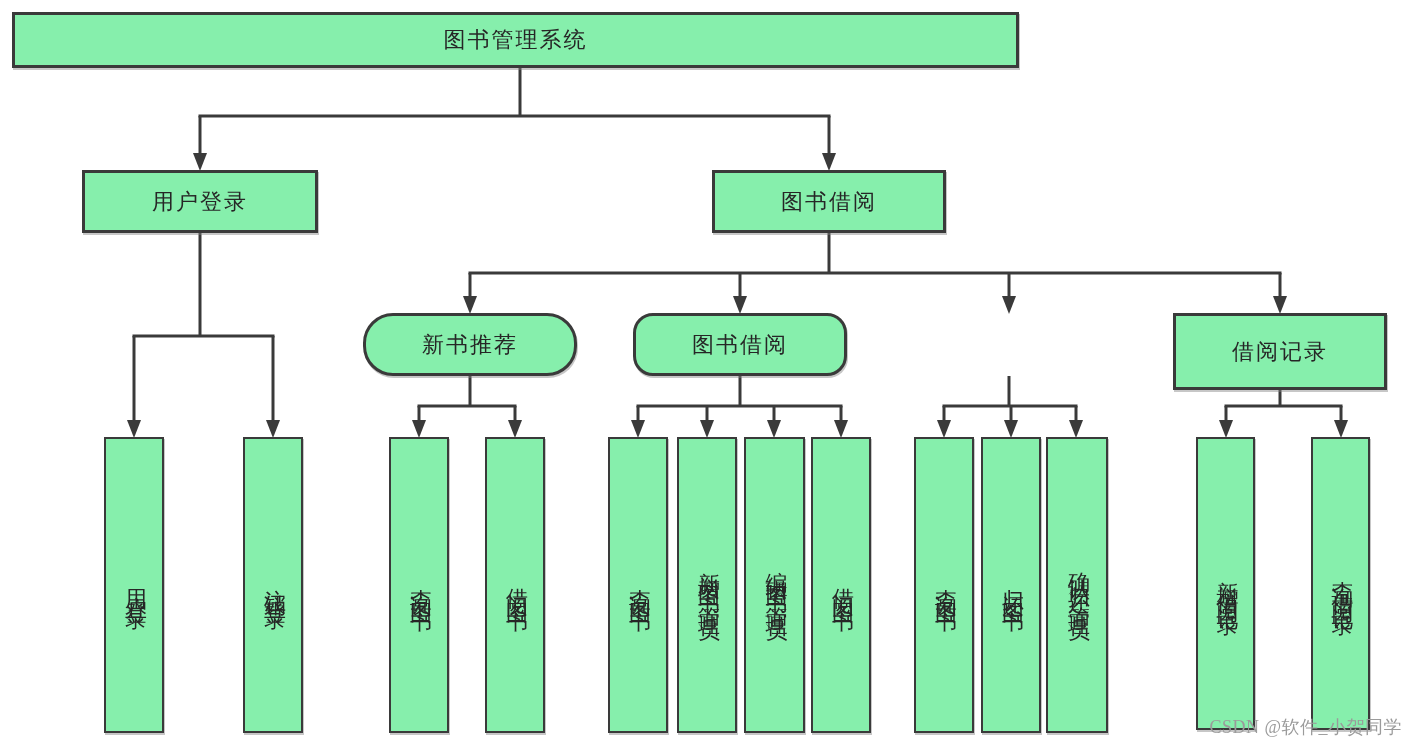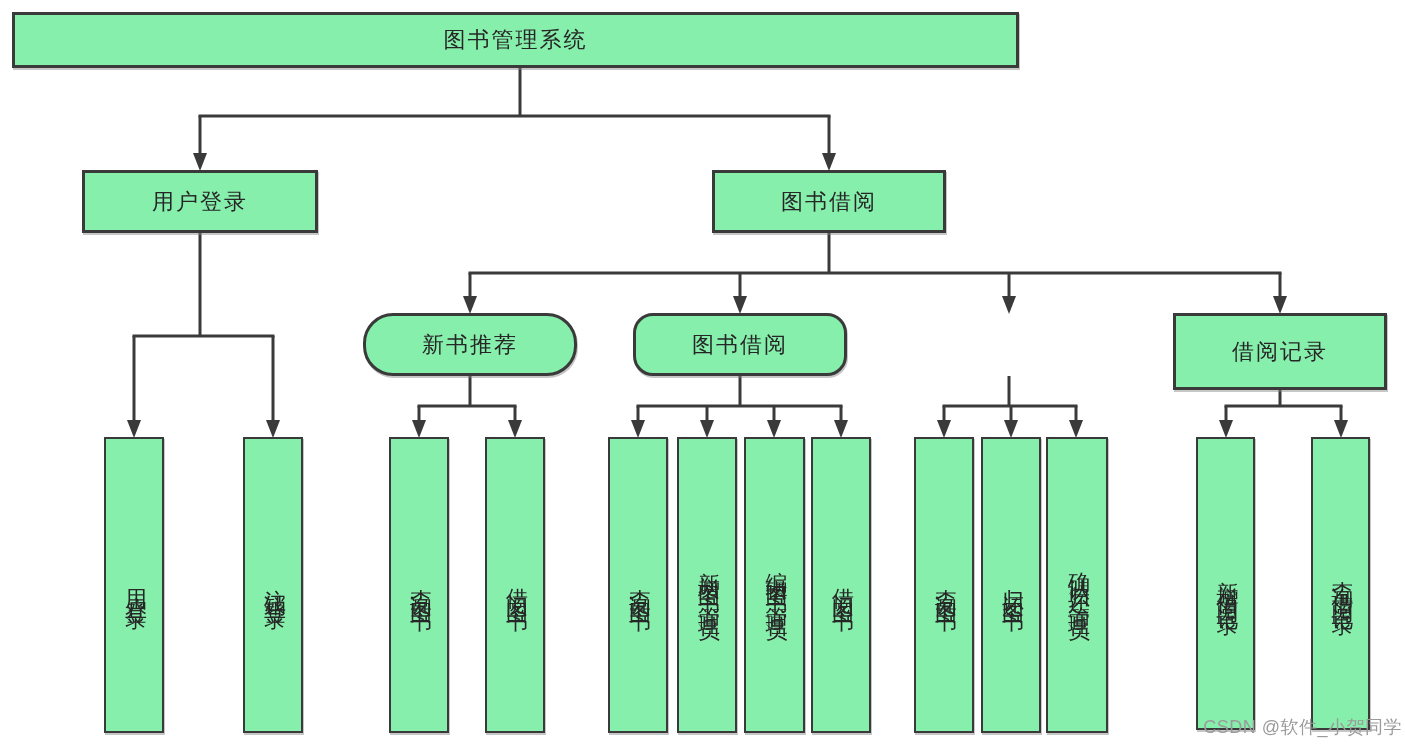--- a/index.html
+++ b/index.html
@@ -41,20 +41,21 @@
     white-space: normal;
   }
   .watermark {
     position: absolute;
     right: 3px;
     top: 715px;
     z-index: 3;
     color: #9b9b9b;
     font-size: 18px;
     letter-spacing: 0.5px;
+    font-family: Liberation Serif, serif;
   }
 </style>
 </head>
 <body>
 
 <div class="stage">
 
   <svg class="connector-layer" id="connectors" width="1405" height="747" viewBox="0 0 1405 747" xmlns="http://www.w3.org/2000/svg">
       <line x1="520" y1="68" x2="520" y2="116" stroke="#3a3a3a" stroke-width="3"></line>
       <line x1="198.5" y1="116" x2="830.5" y2="116" stroke="#3a3a3a" stroke-width="3"></line>

